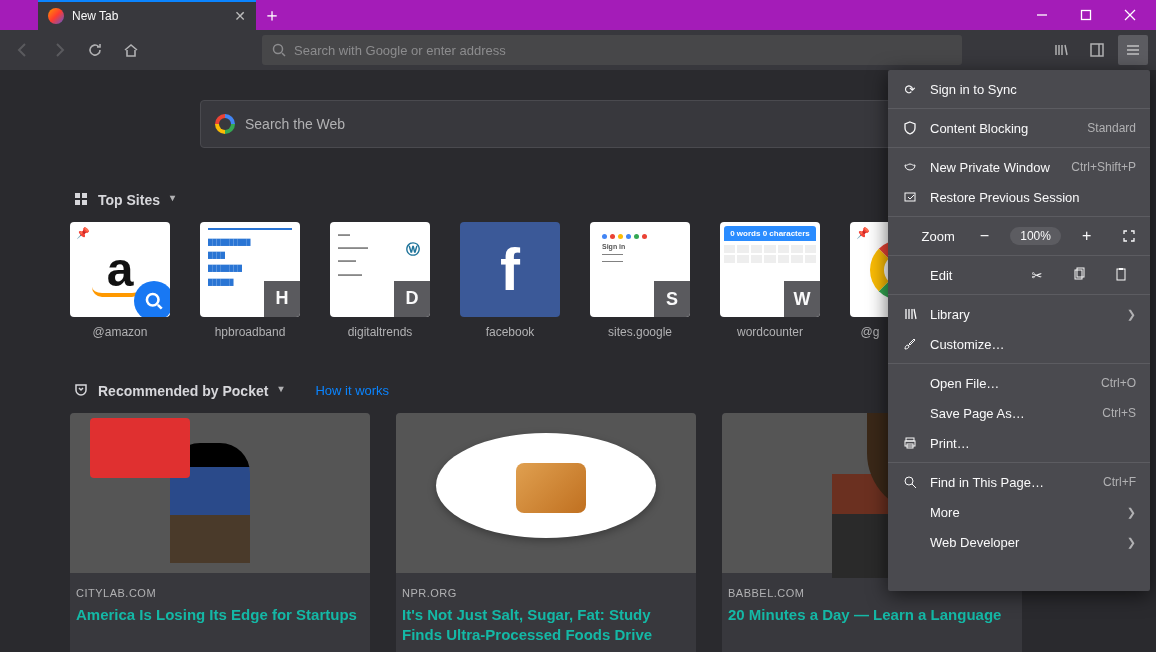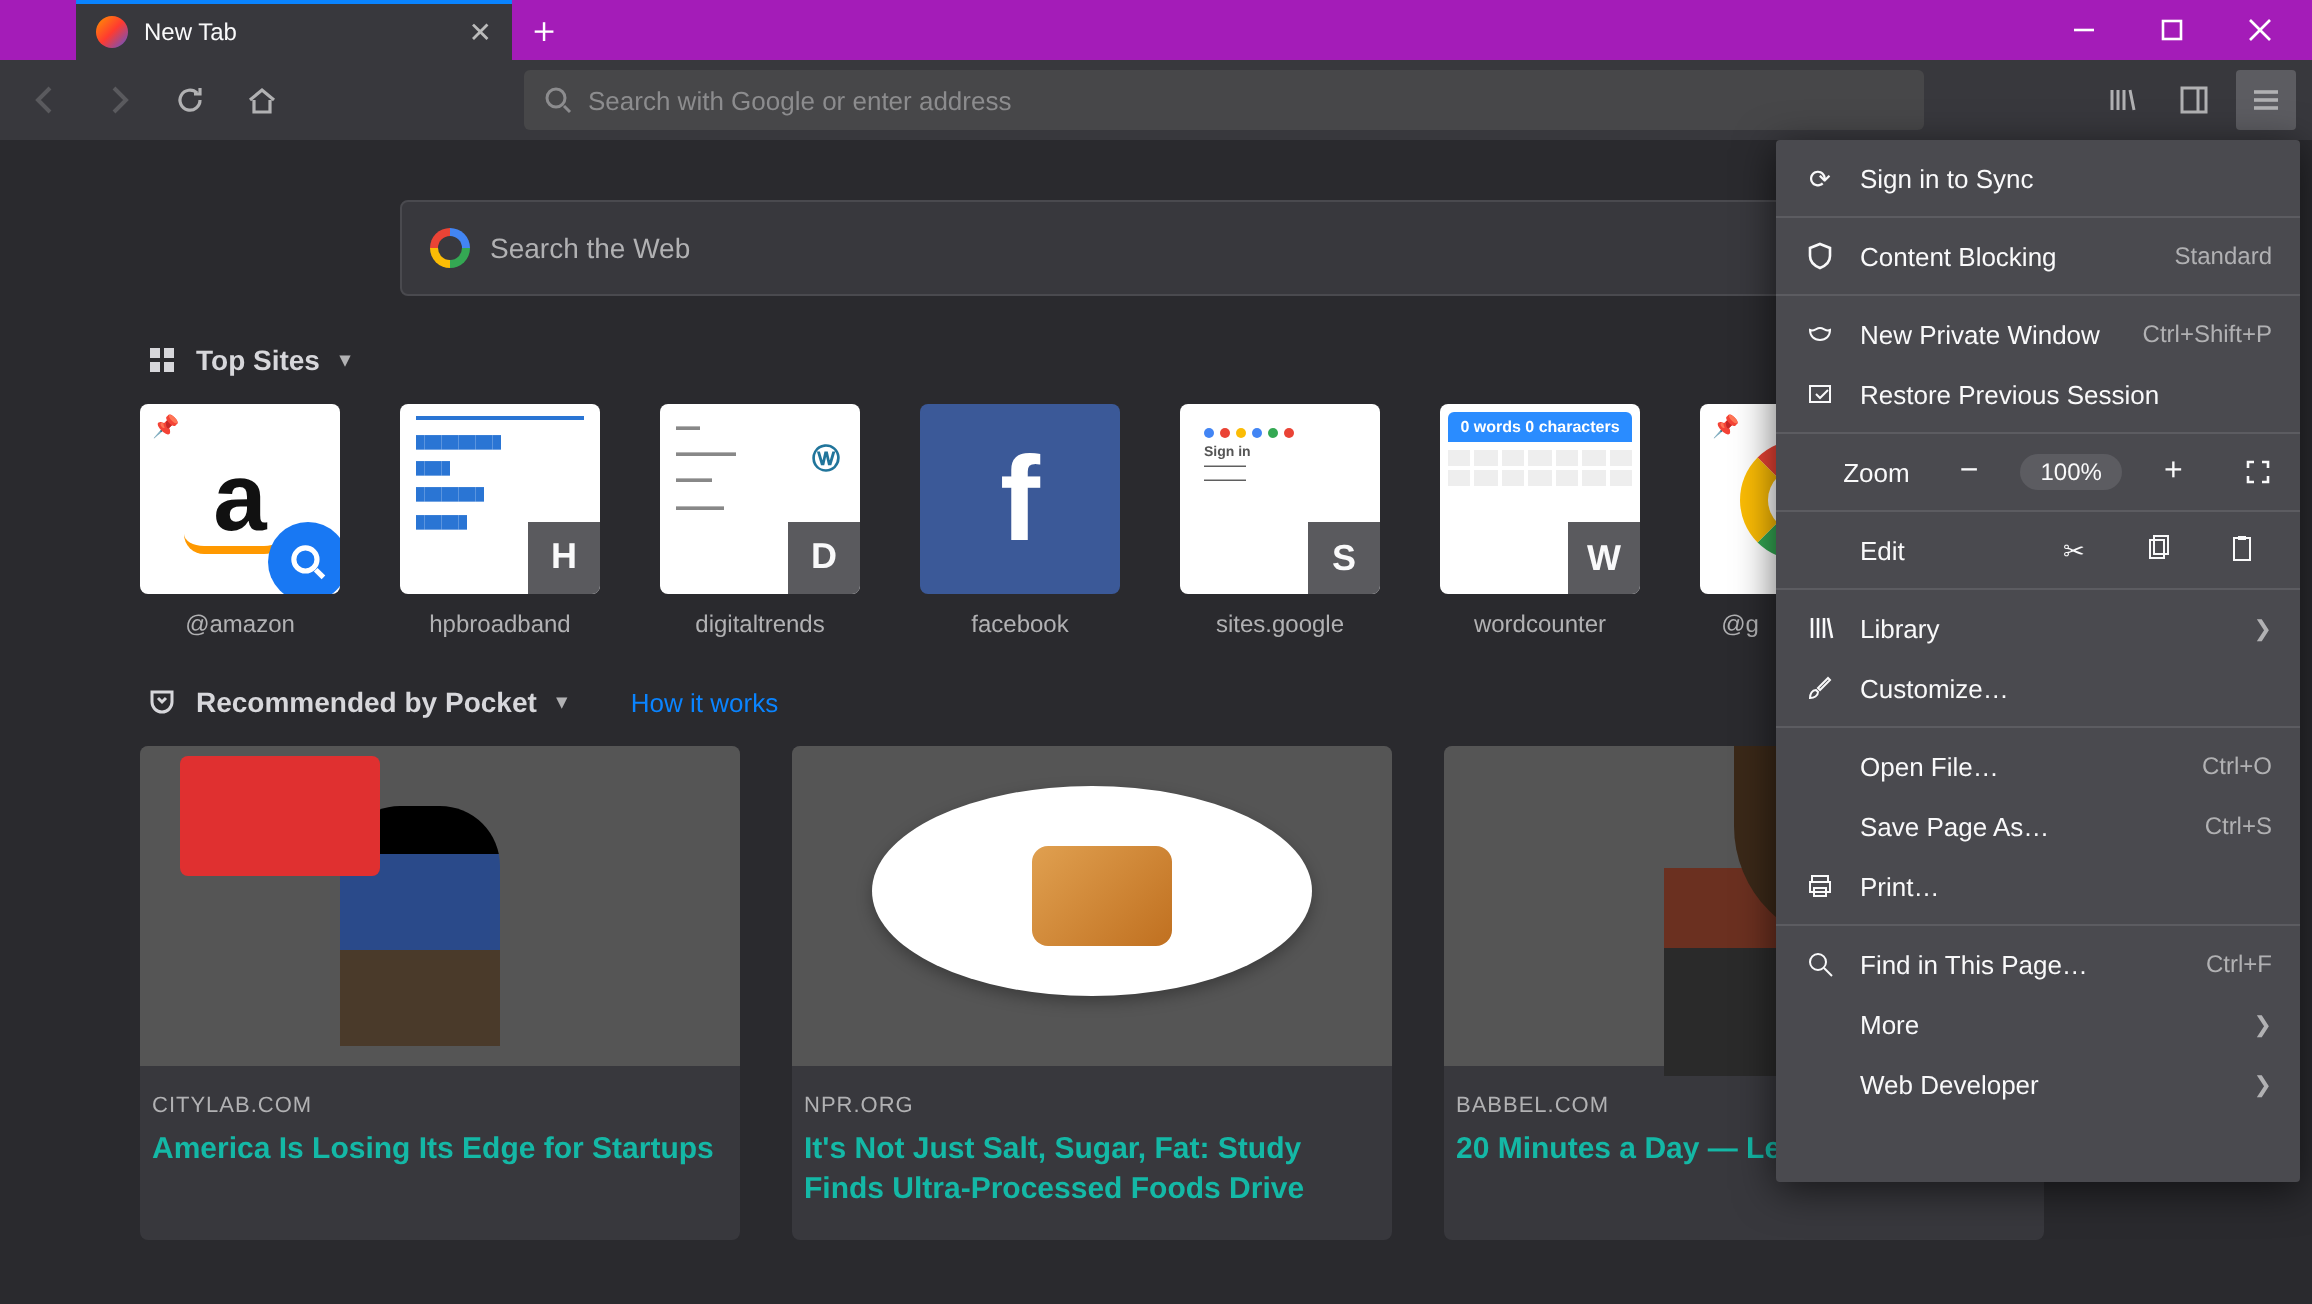--- a/index.html
+++ b/index.html
@@ -21,21 +21,21 @@
 .urlbar { flex: 1; margin: 0 70px 0 10px; height: 30px; background: #474749; border-radius: 3px; display: flex; align-items: center; padding: 0 10px; gap: 8px; color: #8c8c8e; font-size: 13px; max-width: 700px; margin-left: 110px; }
 .toolbar .right { margin-left: auto; display: flex; gap: 6px; }
 .hamburger.active { background: #5c5c61; border-radius: 2px; }
 
 .content { position: absolute; top: 70px; left: 0; right: 0; bottom: 0; padding: 30px 70px 0; overflow: hidden; border-radius: 31px; }
 .searchweb { width: 720px; height: 48px; background: #38383d; border-radius: 4px; display: flex; align-items: center; padding: 0 14px; gap: 10px; border: 1px solid #4a4a4f; margin-left: 130px; }
 .google-g { width: 20px; height: 20px; border-radius: 50%; background: conic-gradient(#4285f4 0 90deg,#34a853 90deg 180deg,#fbbc05 180deg 270deg,#ea4335 270deg 360deg); position: relative; }
 .google-g::after { content:""; position:absolute; inset:4px; background:#38383d; border-radius:50%; }
 .searchweb span { color: #b1b1b3; font-size: 14px; }
 
-.section-head { display: flex; align-items: center; gap: 10px; margin: 24px 0 14px 4px; color: #d7d7db; font-size: 14px; font-weight: 600; }
+.section-head { display: flex; gap: 10px; margin: 44px 0 14px 4px; color: #d7d7db; font-size: 14px; font-weight: 600; }
 .section-head .chev { font-size: 10px; color: #b1b1b3; }
 
 .topsites { display: flex; gap: 30px; }
 .site { width: 100px; text-align: center; }
 .tile { width: 100px; height: 95px; background: #fff; border-radius: 4px; position: relative; overflow: hidden; display: flex; align-items: center; justify-content: center; font-size: 48px; font-weight: bold; }
 .tile.fb { background: #3b5998; color: #fff; font-size: 60px; font-family: Arial; font-weight: bold; }
 .badge { position: absolute; right: 0; bottom: 0; width: 36px; height: 36px; background: #5a5a5e; color: #f9f9fa; display:flex; align-items:center; justify-content:center; font-size: 18px; }
 .searchbadge { position:absolute; right:-4px; bottom:-4px; width:40px; height:40px; background:#1878f3; border-radius:50%; display:flex;align-items:center;justify-content:center;color:#fff; }
 .pin { position:absolute; top:5px; left:6px; color:#777; font-size:11px; }
 .site-label { margin-top: 8px; color: #b1b1b3; font-size: 12px; }

